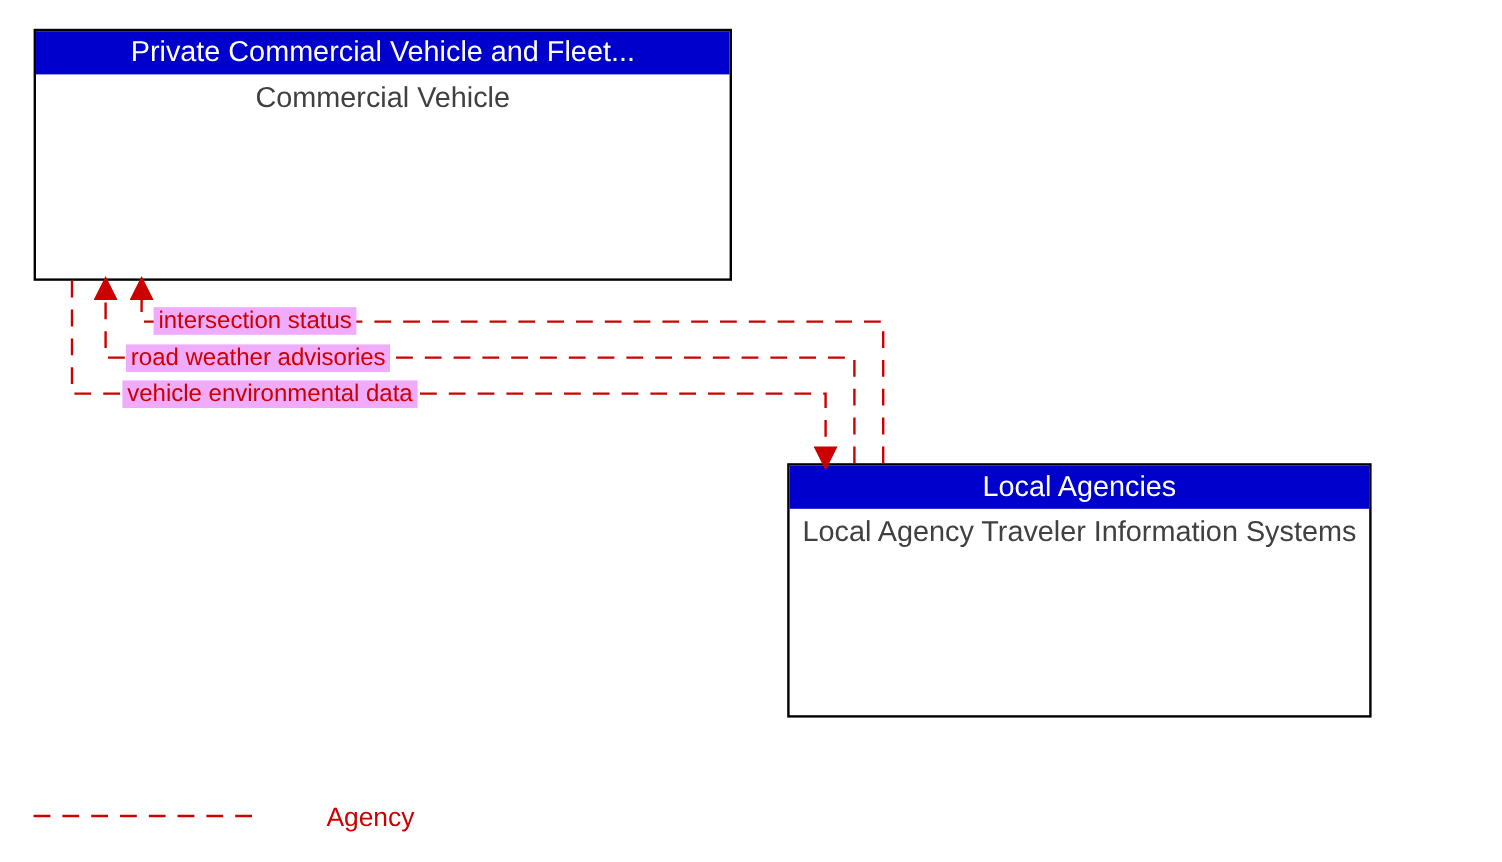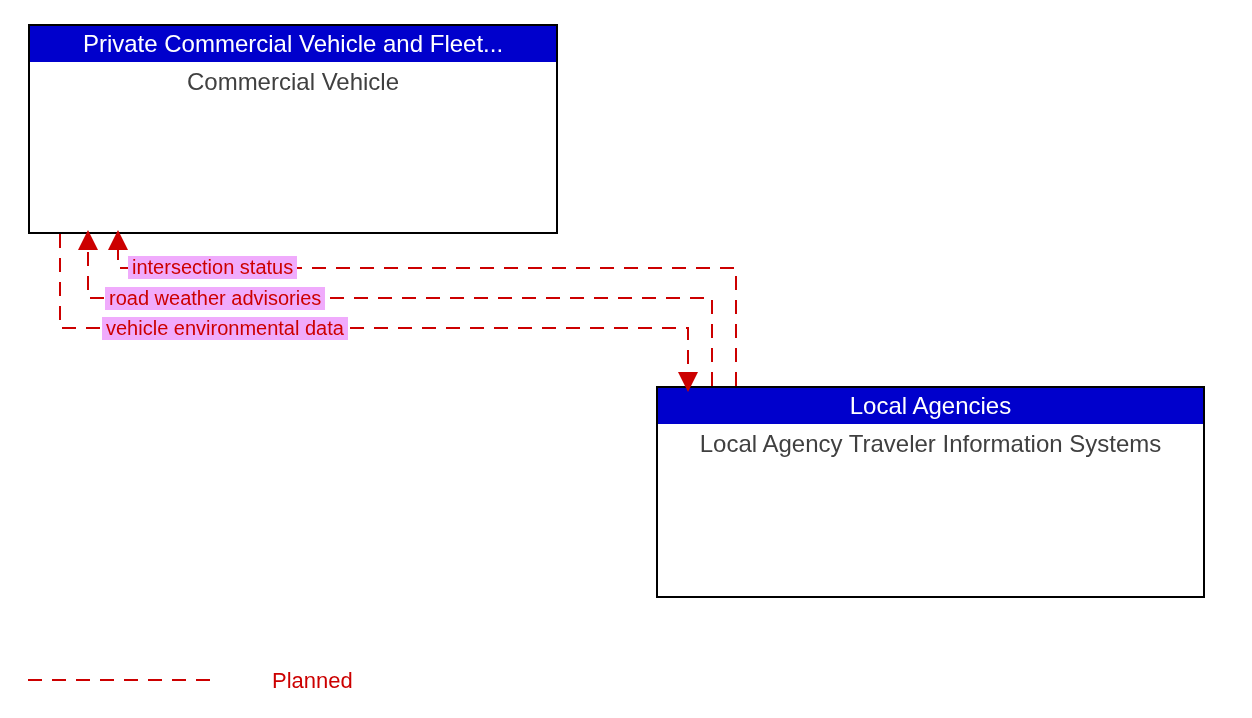--- a/index.html
+++ b/index.html
@@ -52,26 +52,26 @@
   }
   .legend-label {
     position: absolute;
     color: #cc0000;
     font-size: 22px;
   }
 </style>
 </head>
 <body>
 
-<div class="box" style="left:28px; top:24px; width:530px; height:210px;">
+<div class="box" style="left:28px; top:24px; width:582px; height:210px;">
   <div class="box-header">Private Commercial Vehicle and Fleet...</div>
   <div class="box-body">Commercial Vehicle</div>
 </div>
 
-<div class="box" style="left:656px; top:386px; width:549px; height:212px;">
+<div class="box" style="left:656px; top:386px; width:487px; height:212px;">
   <div class="box-header">Local Agencies</div>
   <div class="box-body">Local Agency Traveler Information Systems</div>
 </div>
 
 <svg class="flows" viewBox="0 0 1252 718">
   <defs>
     <marker id="arrowRed" markerWidth="10" markerHeight="10" refX="6" refY="5" orient="auto" markerUnits="strokeWidth">
       <path d="M0,0 L10,5 L0,10 Z" fill="#cc0000"></path>
     </marker>
   </defs>
@@ -84,13 +84,13 @@
 
   <line x1="28" y1="680" x2="218" y2="680" stroke="#cc0000" stroke-width="2" stroke-dasharray="14 10"></line>
 </svg>
 
 <div class="flow-label" style="left:128px; top:256px;">intersection status</div>
 
 <div class="flow-label" style="left:105px; top:287px;">road weather advisories</div>
 
 <div class="flow-label" style="left:74px; top:317px;margin-left:28px;">vehicle environmental data</div>
 
-<div class="legend-label" style="left:272px; top:668px;">Planned</div>
+<div class="legend-label" style="left:272px; top:668px;">Agency</div>
 
 </body></html>

